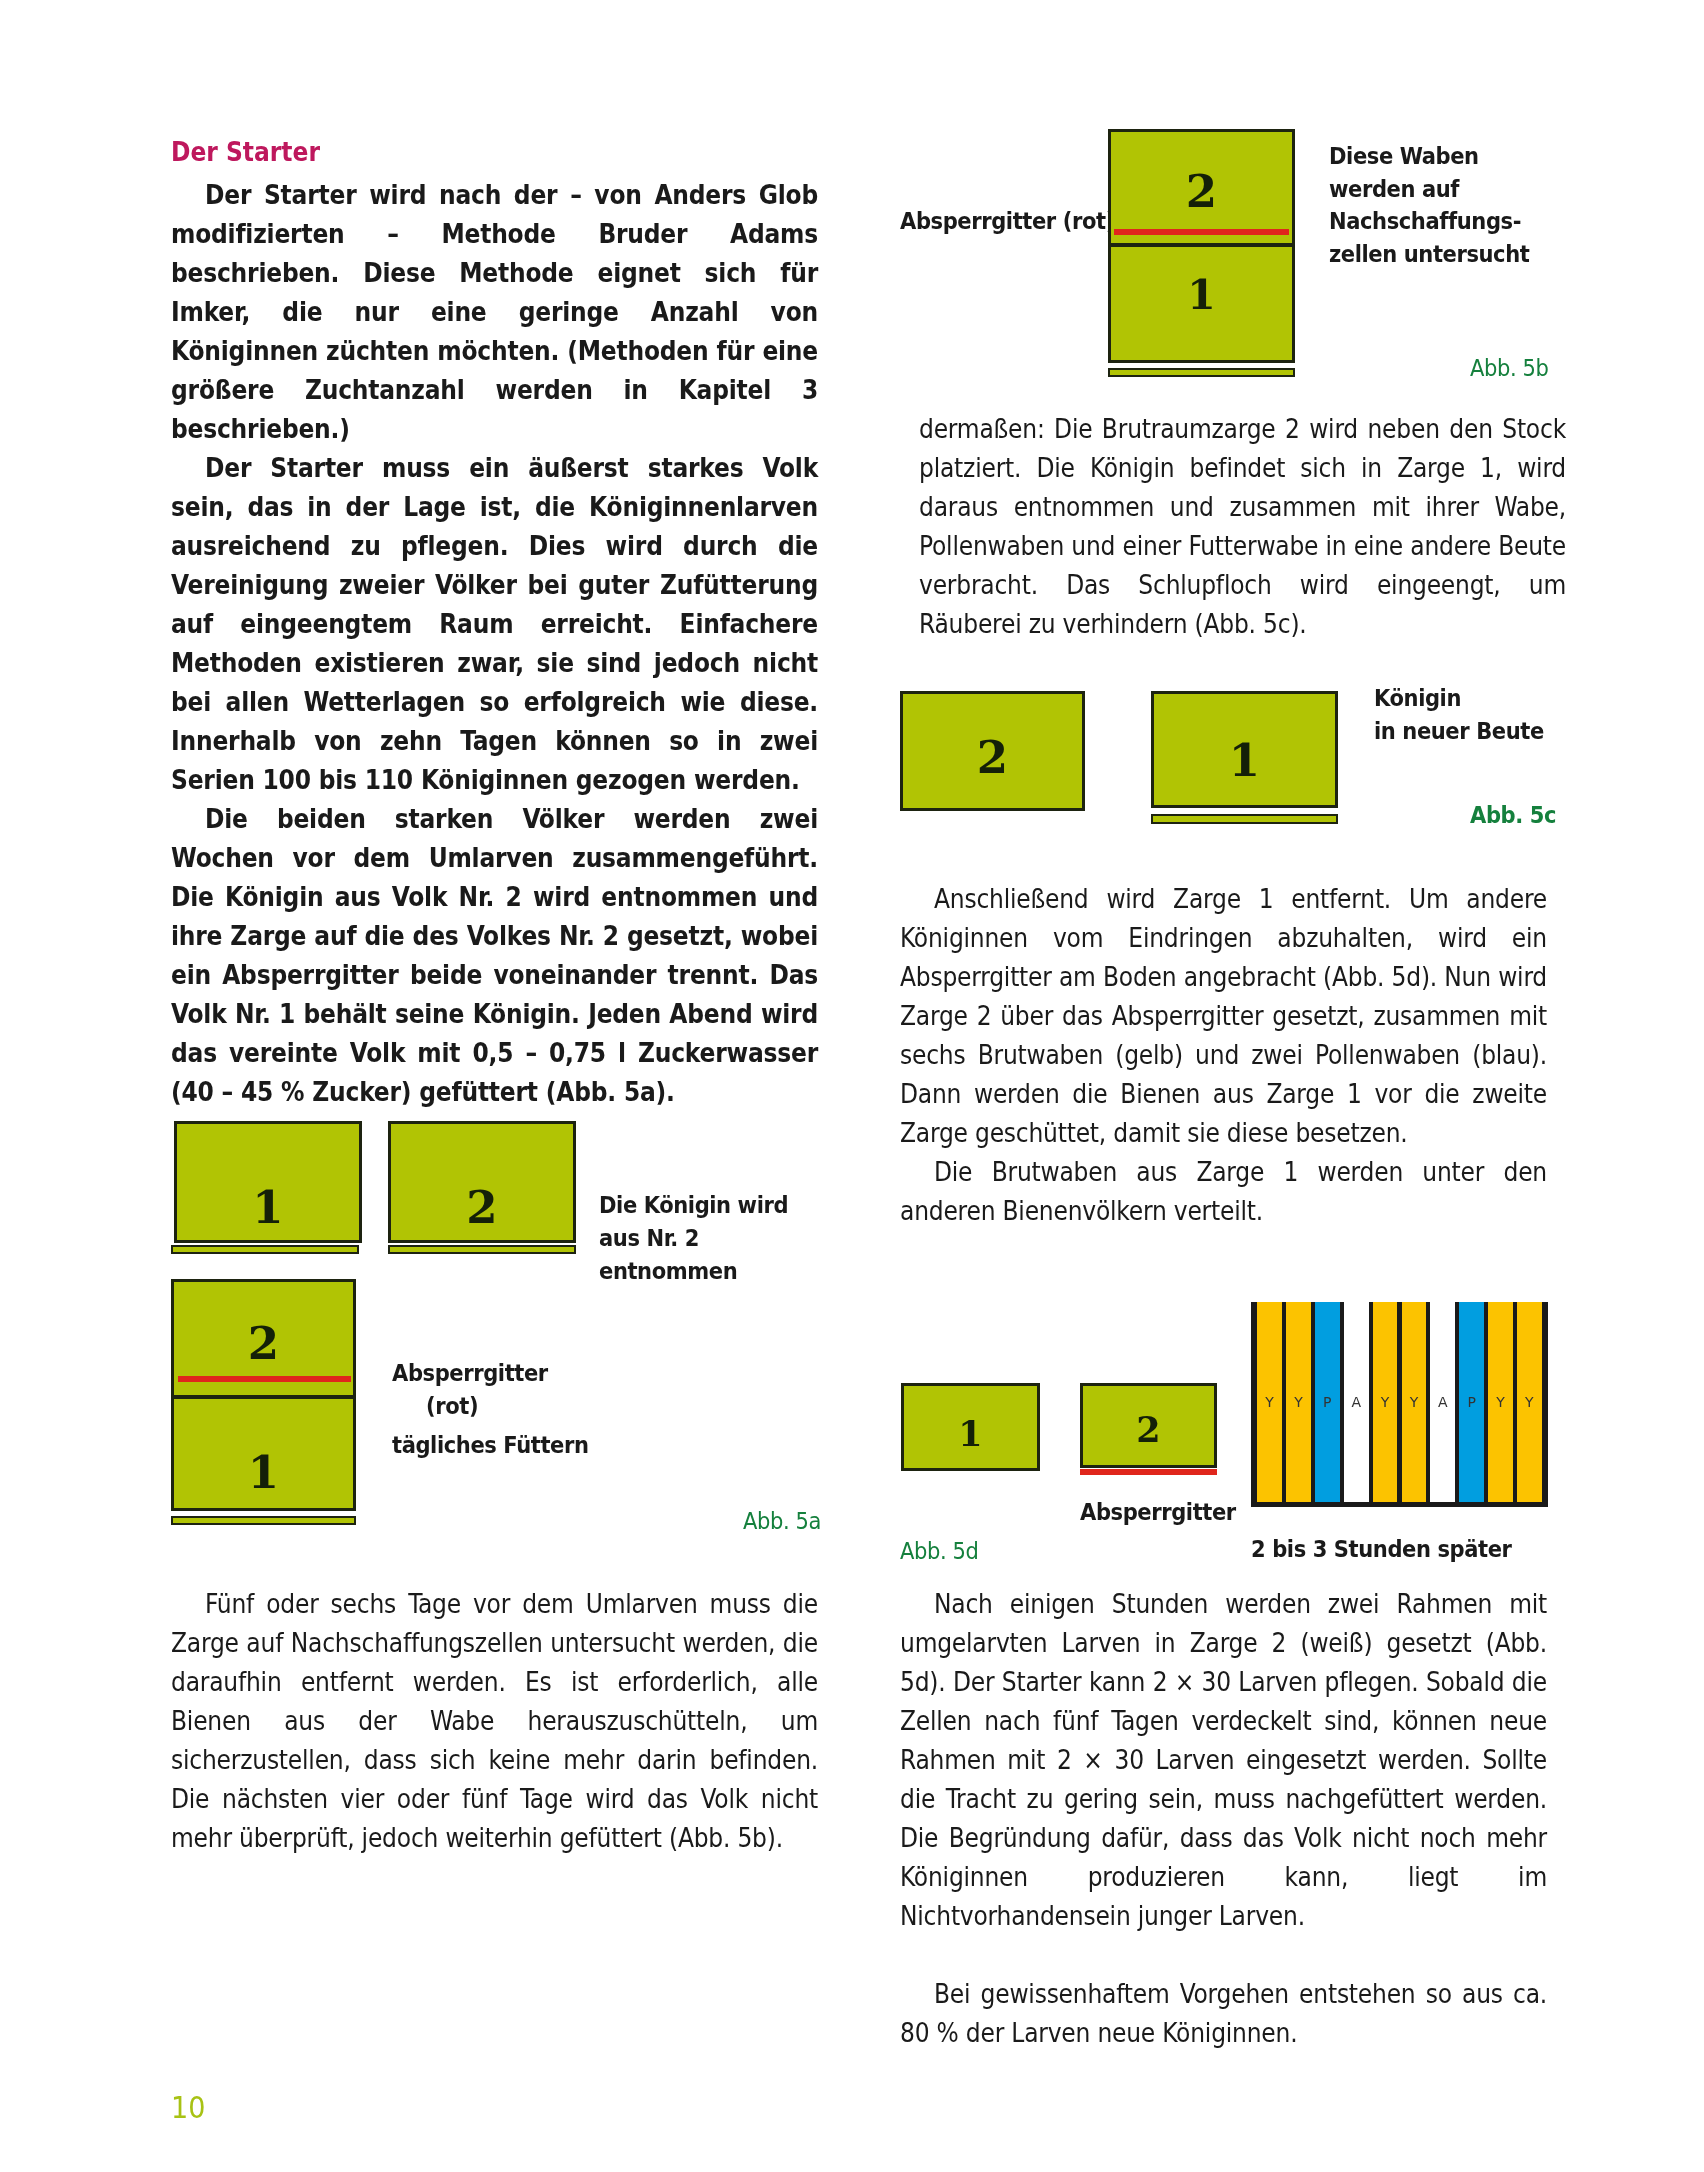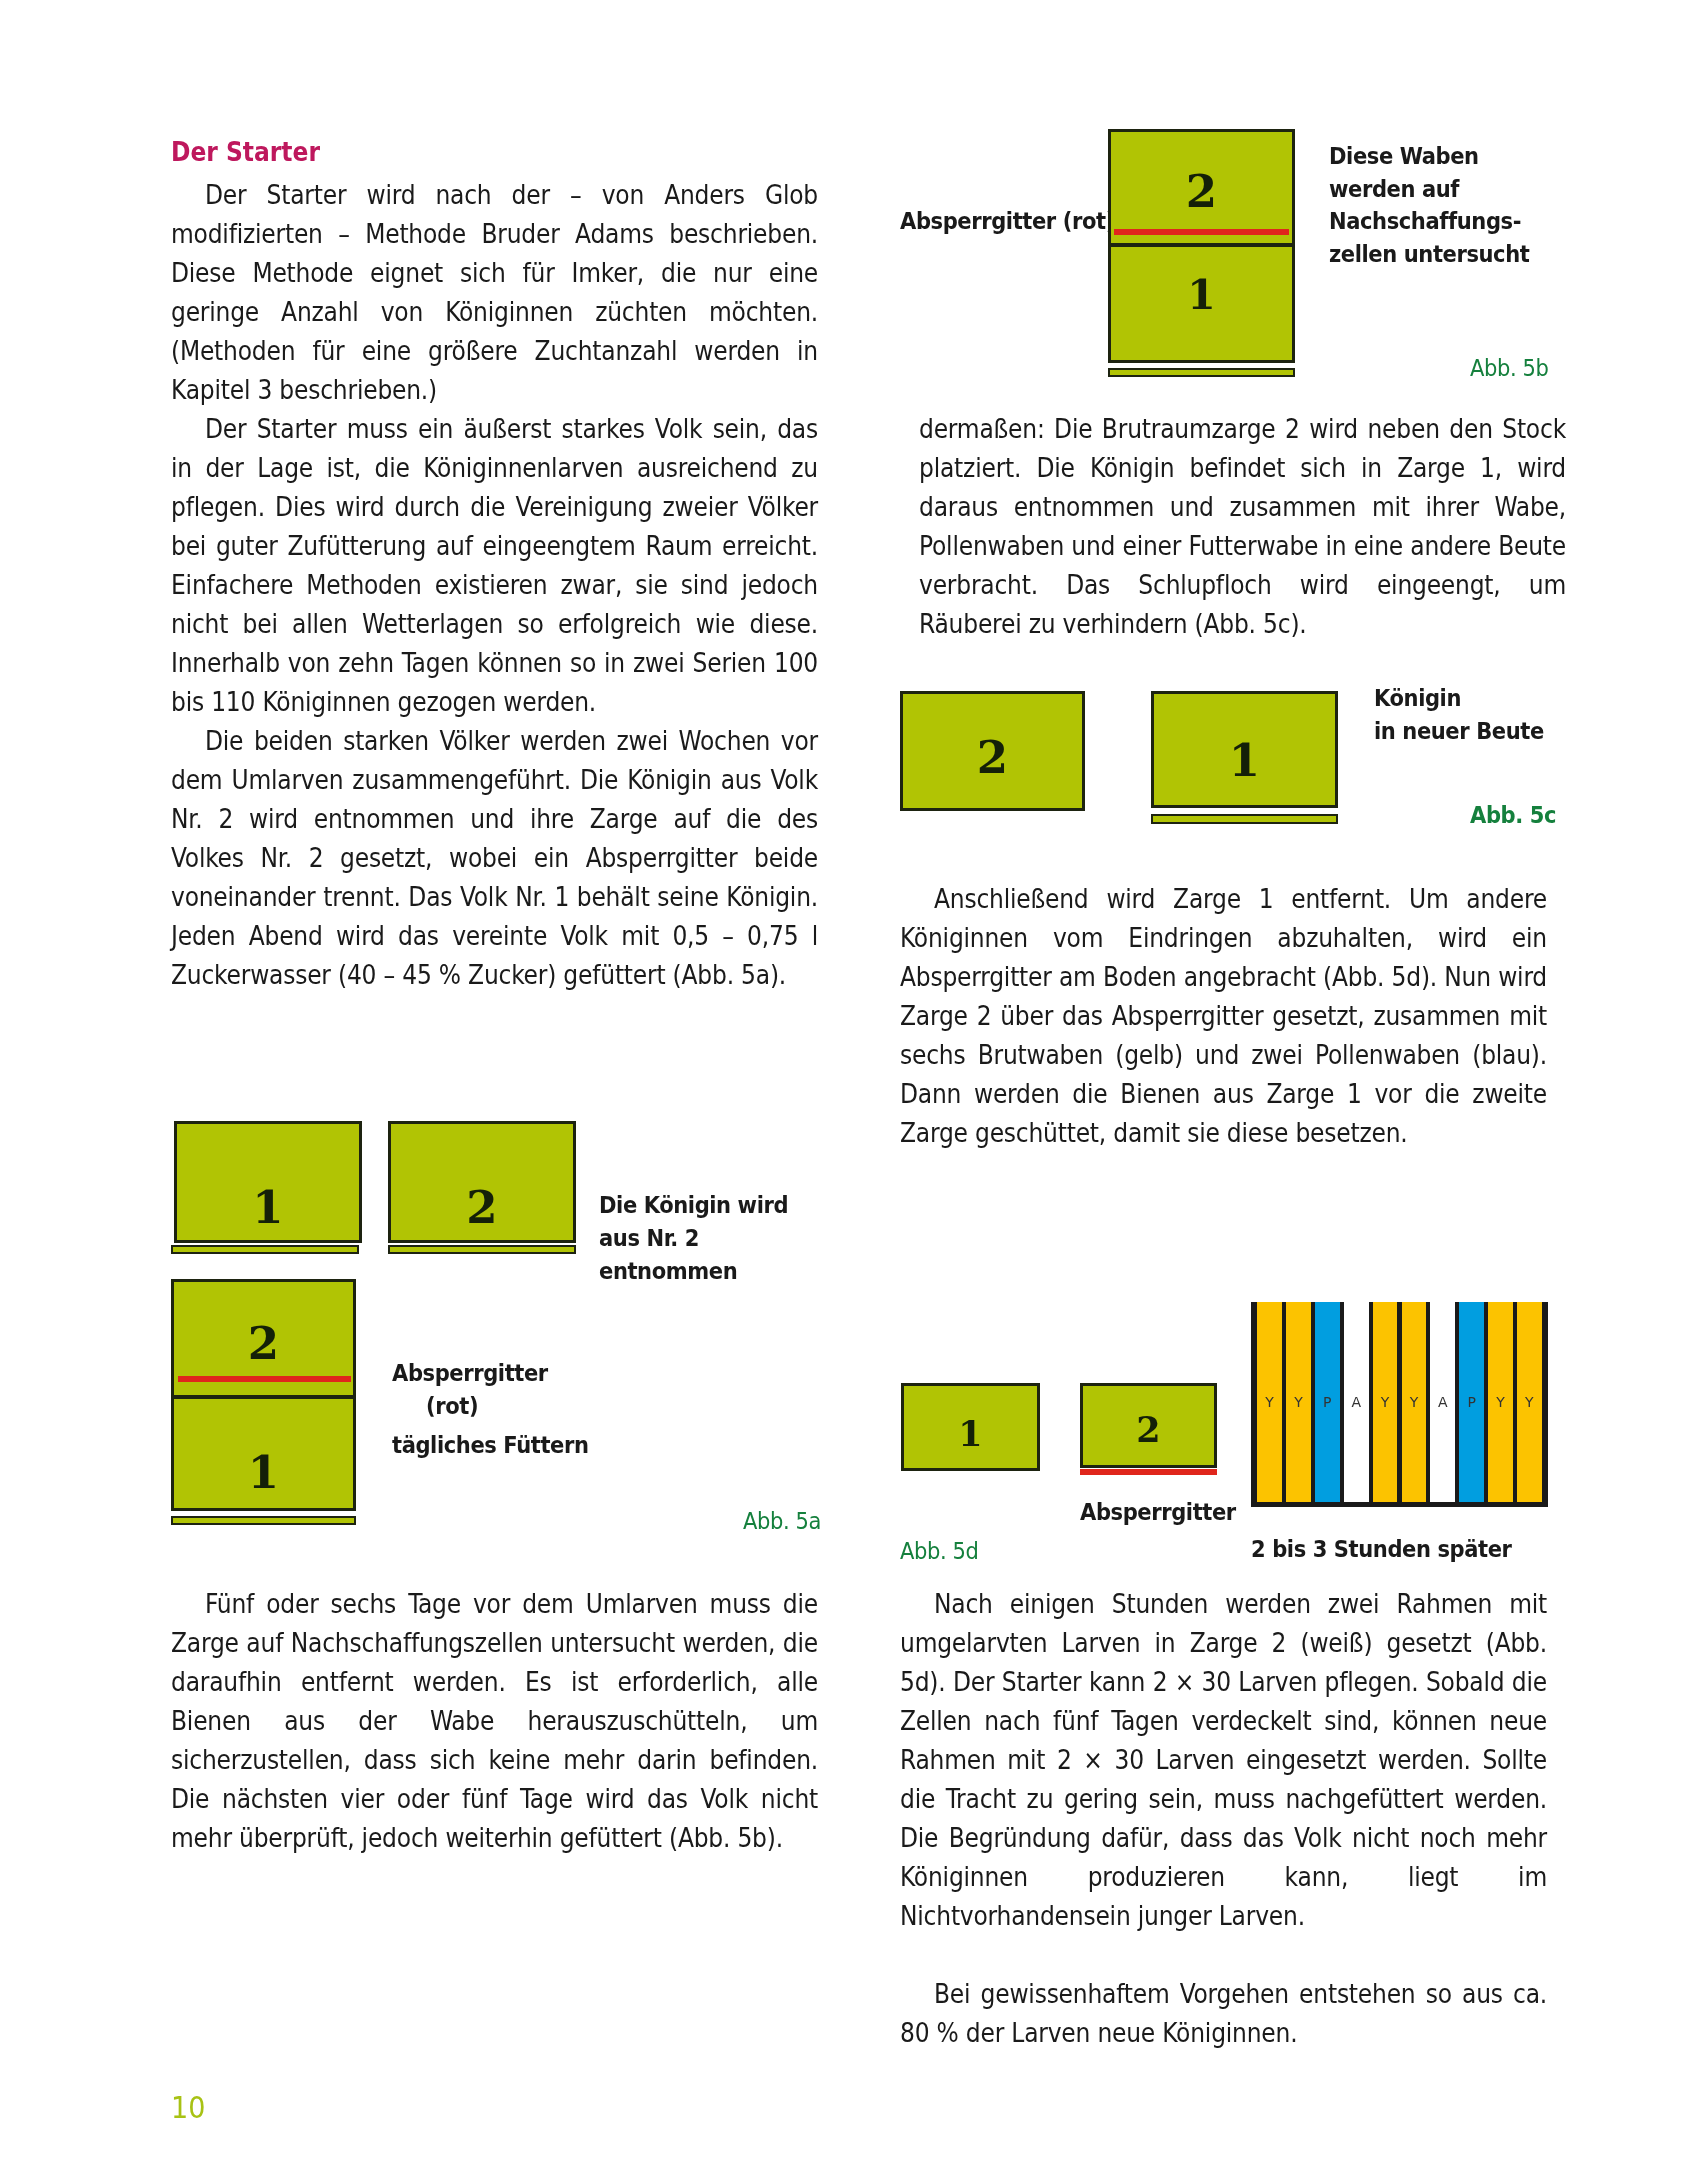--- a/index.html
+++ b/index.html
@@ -21,21 +21,21 @@
   .abb { position:absolute; font-size:23.4px; color:#15803d; letter-spacing:-0.4px; }
   .comb { position:absolute; left:1251px; top:1302px; width:297px; height:205px; display:flex; background:#1a1a1a; padding:0 4.2px; box-sizing:border-box; border-bottom:5.7px solid #1a1a1a; }
   .frame { flex:1; margin:0 2.1px; position:relative; }
   .frame span { position:absolute; top:92px; left:0; right:0; text-align:center; font-size:14px; color:#333; font-family:"DejaVu Sans",sans-serif; }
 </style>
 </head>
 <body>
 
 <div class="heading">Der Starter</div>
 
-<div class="col" style="left:171px; top:176px;">
+<div class="col" style="left:171px; top:176px;font-weight:bold;">
   <p class="indent">Der Starter wird nach der – von Anders Glob modifizierten – Methode Bruder Adams beschrieben. Diese Methode eignet sich für Imker, die nur eine geringe Anzahl von Königinnen züchten möchten. (Methoden für eine größere Zuchtanzahl werden in Kapitel 3 beschrieben.)</p>
   <p class="indent">Der Starter muss ein äußerst starkes Volk sein, das in der Lage ist, die Königinnenlarven ausreichend zu pflegen. Dies wird durch die Vereinigung zweier Völker bei guter Zufütterung auf eingeengtem Raum erreicht. Einfachere Methoden existieren zwar, sie sind jedoch nicht bei allen Wetterlagen so erfolgreich wie diese. Innerhalb von zehn Tagen können so in zwei Serien 100 bis 110 Königinnen gezogen werden.</p>
   <p class="indent">Die beiden starken Völker werden zwei Wochen vor dem Umlarven zusammengeführt. Die Königin aus Volk Nr. 2 wird entnommen und ihre Zarge auf die des Volkes Nr. 2 gesetzt, wobei ein Absperrgitter beide voneinander trennt. Das Volk Nr. 1 behält seine Königin. Jeden Abend wird das vereinte Volk mit 0,5 – 0,75 l Zuckerwasser (40 – 45 % Zucker) gefüttert (Abb. 5a).</p>
 </div>
 
 <div>
   <div class="box" style="left:174px; top:1121px; width:188px; height:122px;">
     <span style="top:57px; font-size:45px;">1</span>
   </div>
   <div class="bar" style="left:171px; top:1245px; width:188px;"></div>
@@ -94,20 +94,21 @@
     <span style="top:40px; font-size:45px;">1</span>
   </div>
   <div class="bar" style="left:1151px; top:814px; width:187px; height:10px;"></div>
   <div class="cap" style="left:1374px; top:682px; font-weight:600;">Königin</div>
   <div class="cap" style="left:1374px; top:715px; font-weight:600;">in neuer Beute</div>
   <div class="abb" style="left:1470px; top:801px; font-weight:600;">Abb. 5c</div>
 </div>
 
 <div class="col" style="left:900px; top:880px;">
   <p class="indent">Anschließend wird Zarge 1 entfernt. Um andere Königinnen vom Eindringen abzuhalten, wird ein Absperrgitter am Boden angebracht (Abb. 5d). Nun wird Zarge 2 über das Absperrgitter gesetzt, zusammen mit sechs Brutwaben (gelb) und zwei Pollenwaben (blau). Dann werden die Bienen aus Zarge 1 vor die zweite Zarge geschüttet, damit sie diese besetzen.</p>
+  <p class="indent">Die Brutwaben aus Zarge 1 werden unter den anderen Bienenvölkern verteilt.</p>
 </div>
 
 <div>
   <div class="box" style="left:901px; top:1383px; width:139px; height:88px;">
     <span style="top:27px; font-size:35px;">1</span>
   </div>
   <div class="box" style="left:1080px; top:1383px; width:137px; height:85px;">
     <span style="top:22.6px; font-size:35px;">2</span>
   </div>
   <div class="red" style="left:1080px; top:1469px; width:137px; height:5.7px;"></div>

